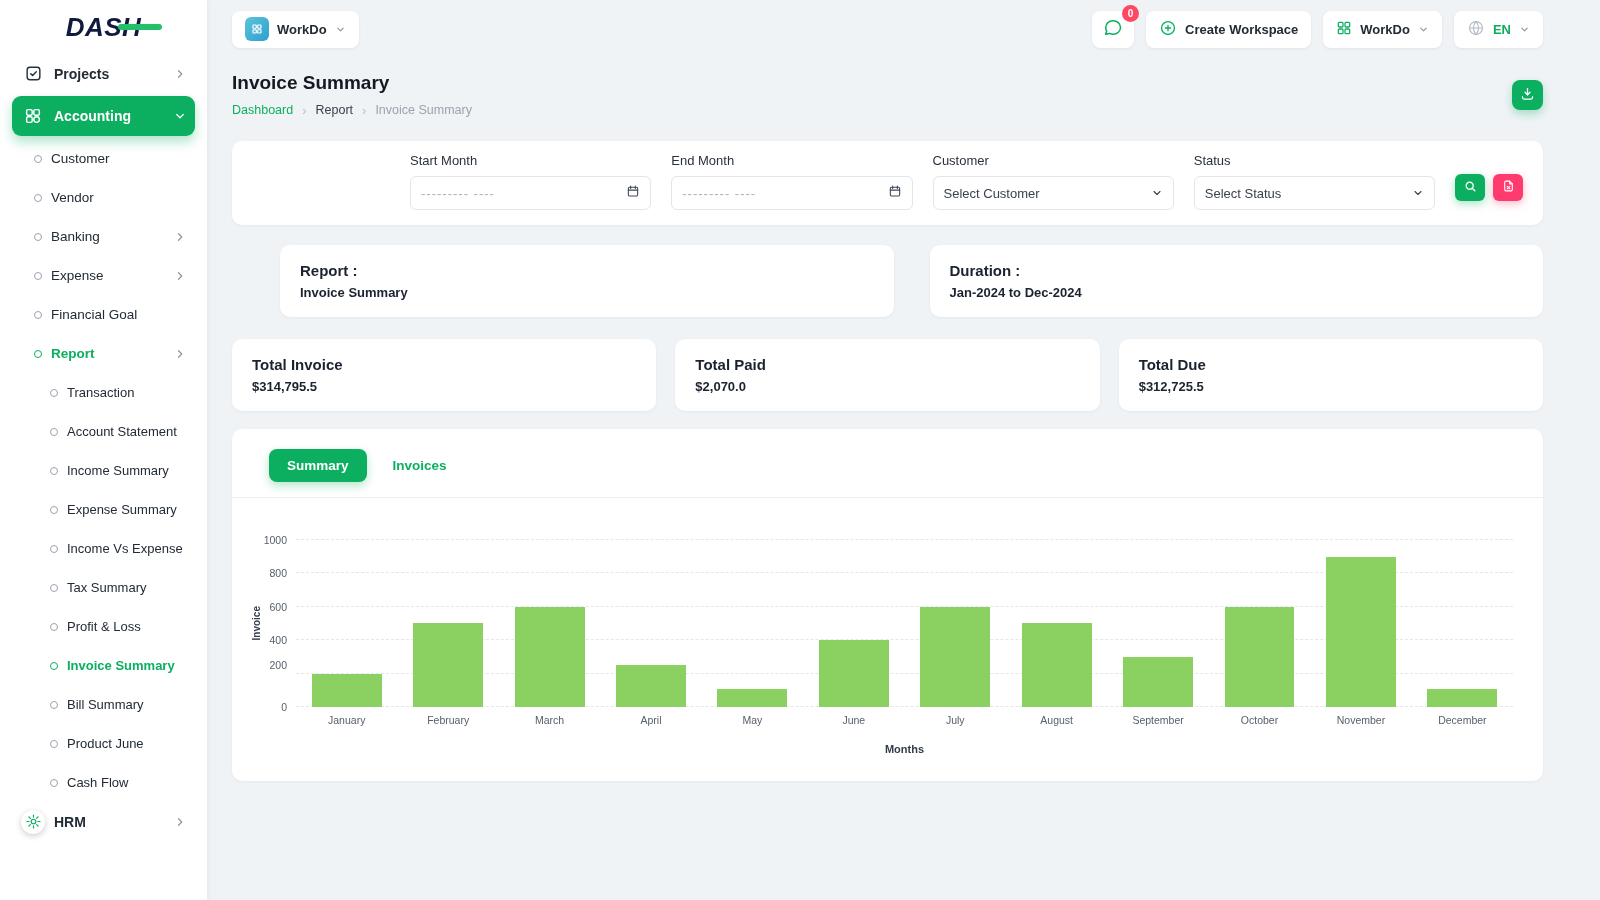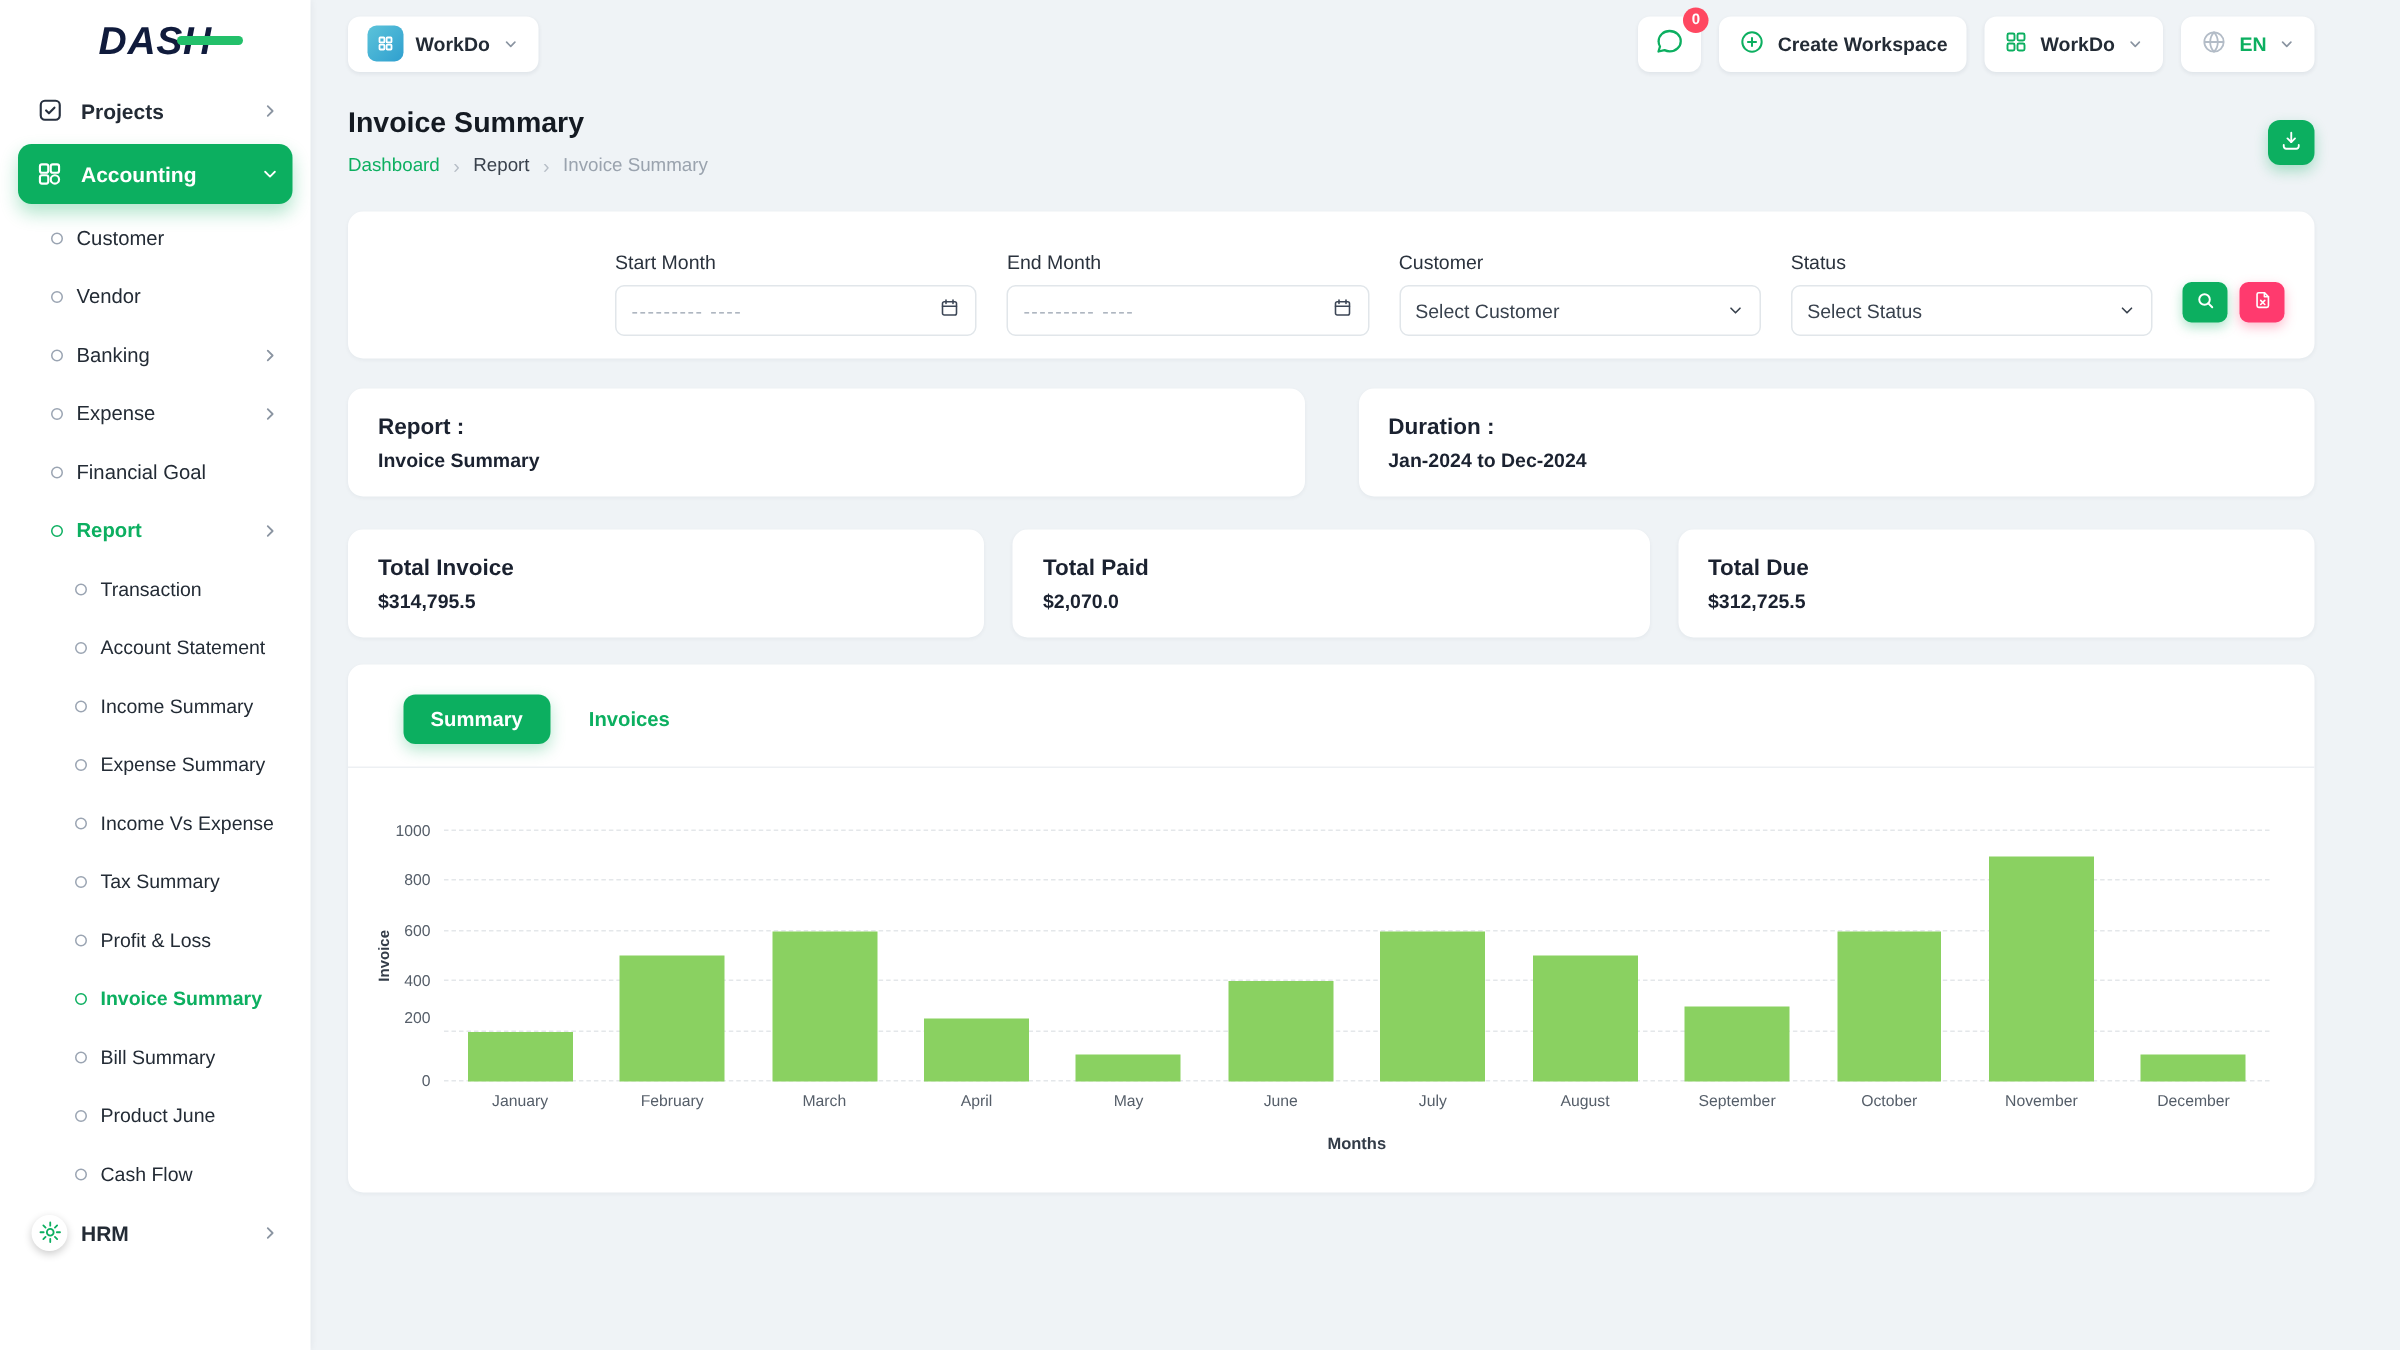--- a/index.html
+++ b/index.html
@@ -44,34 +44,34 @@
   .page-title { font-size:19px; font-weight:700; color:#141a22; }
   .breadcrumb { display:flex; align-items:center; gap:9px; margin-top:9px; font-size:12.5px; }
   .bc-link { color:#0caf60; cursor:pointer; }
   .bc-mid { color:#39414c; }
   .bc-current { color:#9aa3ae; }
   .bc-sep { color:#b7bec7; font-size:13px; line-height:1; }
   .dl-btn { width:31px; height:30px; border:none; border-radius:8px; background:#0caf60; display:flex; align-items:center; justify-content:center; cursor:pointer; box-shadow:0 4px 9px rgba(12,175,96,.32); }
 
   
   .card { background:#fff; border-radius:10px; box-shadow:0 1px 3px rgba(25,35,60,.05); }
-  .filter-card { padding:26px 20px 15px; margin-bottom:20px; }
+  .filter-card { padding:12px 20px 15px; margin-bottom:20px; }
   .filter-form { display:flex; gap:20px; margin-left:158px; }
   .field { width:248px; }
   .field label { display:block; font-size:13px; color:#2a323d; margin-bottom:8px; }
   .inp { height:34px; border:1px solid #e1e6ea; border-radius:6px; background:#fff; display:flex; align-items:center; padding:0 10px; }
   .inp input { border:none; outline:none; flex:1; min-width:0; font-family:inherit; font-size:13px; color:#4b5563; background:transparent; letter-spacing:1px; }
   .inp input::placeholder { color:#aab2bd; }
   .sel { height:34px; border:1px solid #e1e6ea; border-radius:6px; display:flex; align-items:center; justify-content:space-between; padding:0 10px; font-size:13px; color:#39424e; cursor:pointer; background:#fff; }
   .filter-actions { display:flex; gap:8px; margin-top:21px; align-items:flex-start; }
   .act-btn { width:30px; height:27px; border:none; border-radius:6px; display:flex; align-items:center; justify-content:center; cursor:pointer; }
   .act-btn.search { background:#0caf60; box-shadow:0 3px 8px rgba(12,175,96,.35); }
   .act-btn.reset { background:#ff3a6e; box-shadow:0 3px 8px rgba(255,58,110,.35); }
 
-  .row2 { display:flex; gap:36px; margin-bottom:22px; }
+  .row2 { display:flex; gap:36px; margin-bottom:22px;margin-left:48px; }
   .row3 { display:flex; gap:19px; margin-bottom:18px; }
   .info-card { flex:1; padding:17px 20px; }
   .info-card .lbl { font-size:15px; font-weight:700; color:#1b2230; }
   .info-card .val { font-size:13px; font-weight:700; color:#1b2230; margin-top:6px; }
 
   
   .chart-card { padding:20px 0 26px; }
   .tabs { display:flex; gap:8px; padding:0 37px; }
   .tab { border:none; border-radius:8px; padding:9px 18px; font-size:13.5px; font-weight:600; cursor:pointer; background:transparent; color:#0caf60; font-family:inherit; }
   .tab.active { background:#0caf60; color:#fff; box-shadow:0 4px 10px rgba(12,175,96,.3); }

